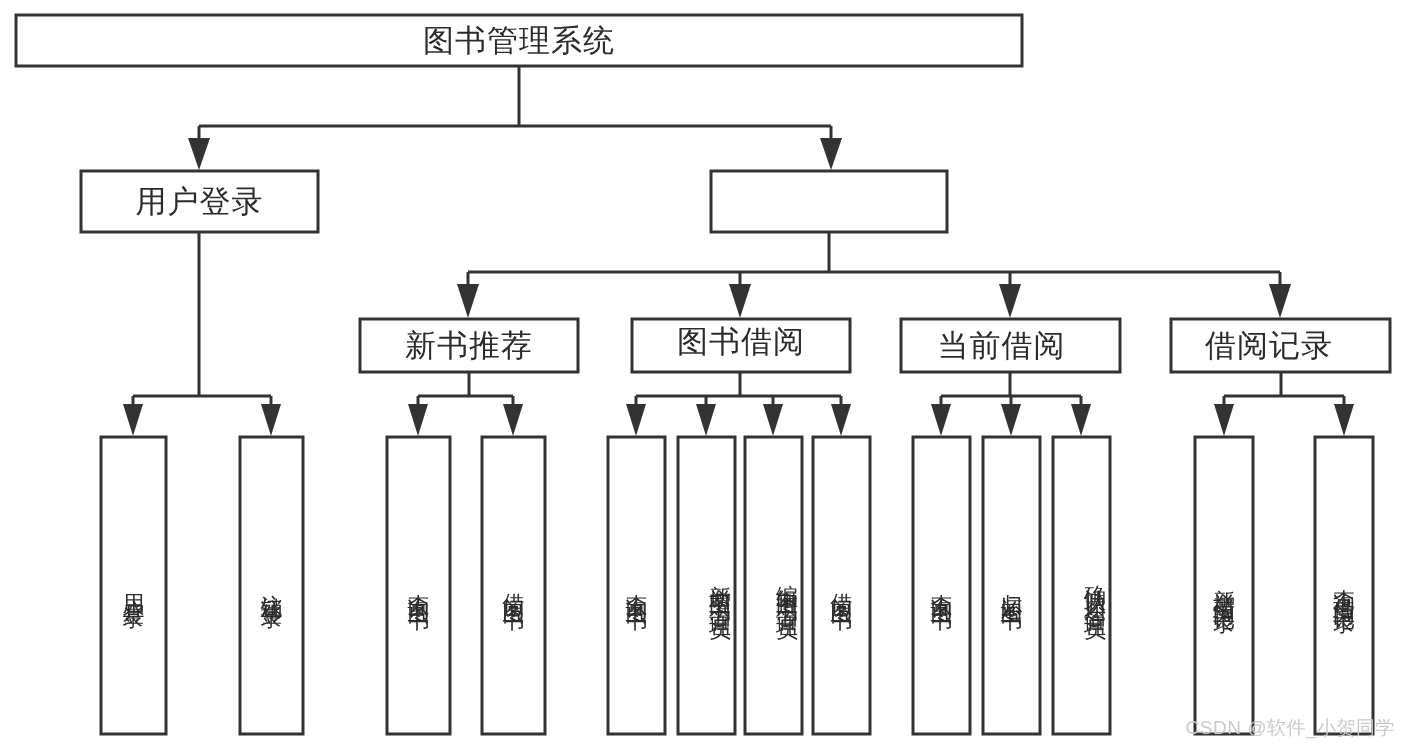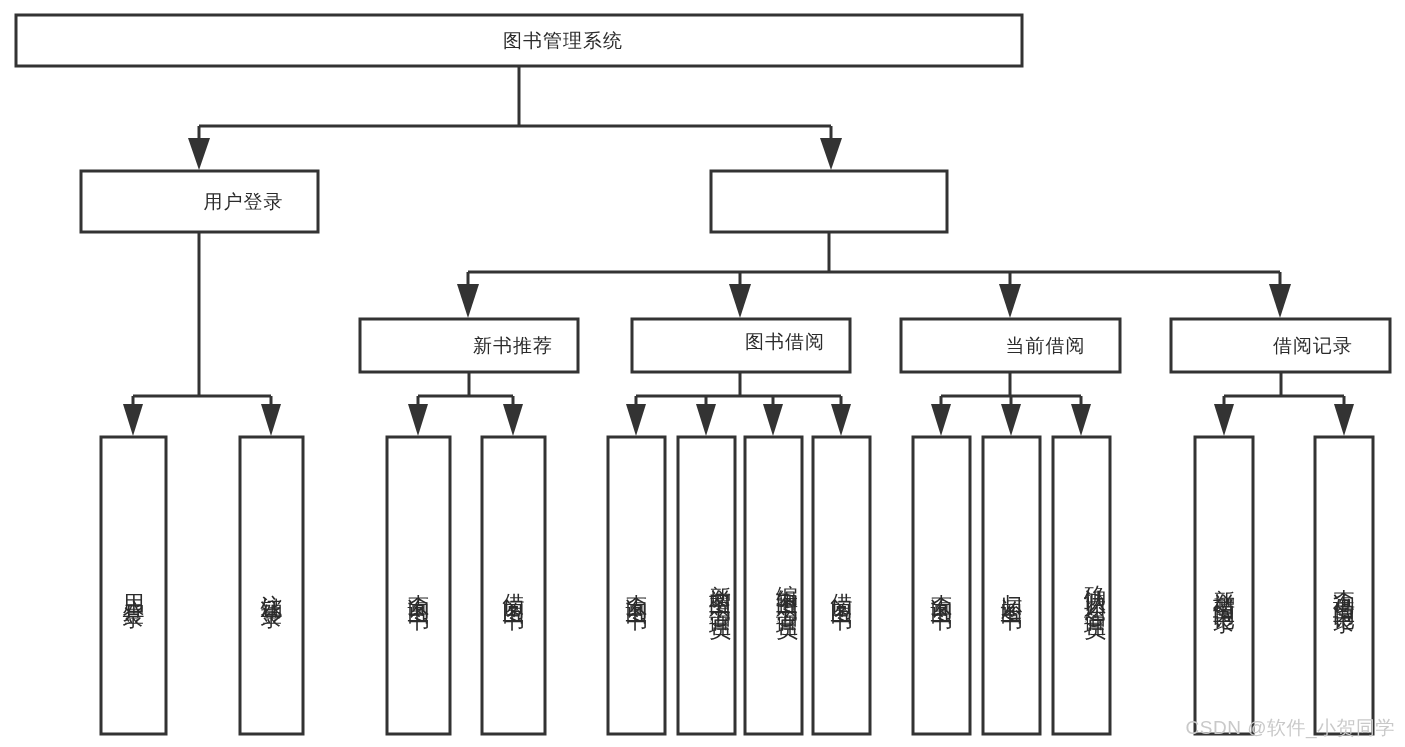--- a/index.html
+++ b/index.html
@@ -42,23 +42,22 @@
     position: absolute;
     color: #2b2b2b;
     font-family: "Liberation Sans", "DejaVu Sans", sans-serif;
     display: flex;
     align-items: center;
     justify-content: center;
     pointer-events: none;
     white-space: nowrap;
   }
   .label-h {
-    font-size: 19px;
+    font-size: 31px;
     letter-spacing: 1px;
-    padding-left: 44px;
   }
   .label-v {
     writing-mode: vertical-rl;
     text-orientation: upright;
     font-size: 22px;
     letter-spacing: 5px;
     white-space: nowrap;
   }
   .label-v.top-aligned {
     align-items: flex-start;

